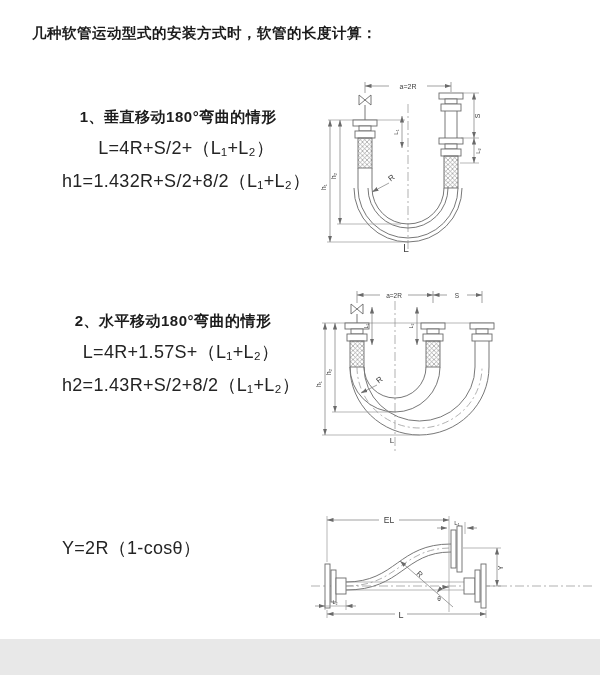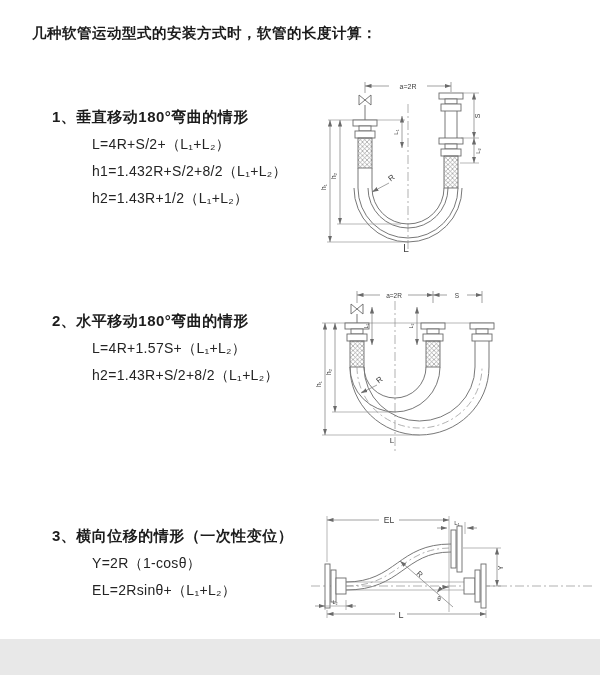--- a/index.html
+++ b/index.html
@@ -1,22 +1,22 @@
 <!DOCTYPE html>
 <html><head>
 <meta charset="utf-8">
 <style>
   html,body{margin:0;padding:0;background:#e8e8e8;}
   .page{position:relative;width:600px;height:639px;background:#ffffff;overflow:hidden;
         font-family:"Liberation Sans","DejaVu Sans",sans-serif;color:#1f1f1f;}
   .title{position:absolute;left:32px;top:24px;font-size:14.5px;font-weight:bold;
          letter-spacing:0.5px;color:#1c1c1c;}
-  .sec{position:absolute;left:52px;}
+  .sec{position:absolute;left:46px;text-align:center;}
   .sec-heading{font-size:15px;font-weight:bold;color:#1c1c1c;letter-spacing:0.5px;}
-  .formula{font-size:14px;color:#242424;margin-top:9px;margin-left:40px;letter-spacing:0.3px;}
+  .formula{font-size:18px;color:#242424;margin-top:9px;margin-left:16px;letter-spacing:0.3px;}
   svg.diagram{position:absolute;}
   .ln{stroke:#6a6a6a;stroke-width:0.9;fill:none;}
   .fit{stroke:#6a6a6a;stroke-width:0.9;fill:#ffffff;}
   .thin{stroke:#9a9a9a;stroke-width:0.7;fill:none;}
   .dim{stroke:#7a7a7a;stroke-width:0.7;fill:none;}
   .cl{stroke:#8f8f8f;stroke-width:0.7;fill:none;stroke-dasharray:9 3 2 3;}
   .hose{stroke:#787878;stroke-width:1;fill:none;}
   .hosed{stroke:#8f8f8f;stroke-width:0.7;fill:none;stroke-dasharray:7 3 2 3;}
   .dtext{fill:#3d3d3d;font-family:"Liberation Sans","DejaVu Sans",sans-serif;}
 </style>
@@ -24,21 +24,20 @@
 <body>
 
 <div class="page">
 
   <div class="title">几种软管运动型式的安装方式时，软管的长度计算：</div>
 
   <div class="sec" style="top:108px">
     <div class="sec-heading">1、垂直移动180°弯曲的情形</div>
     <div class="formula">L=4R+S/2+（L₁+L₂）</div>
     <div class="formula">h1=1.432R+S/2+8/2（L₁+L₂）</div>
-    <div class="formula">h2=1.43R+1/2（L₁+L₂）</div>
   </div>
 
   <svg class="diagram" style="left:313px;top:70px" width="185" height="192" viewBox="0 0 185 192">
     <defs>
       <marker id="a1e" markerWidth="7" markerHeight="5" refX="6.5" refY="2.5" orient="auto" markerUnits="userSpaceOnUse">
         <path d="M0,0.4 L6.5,2.5 L0,4.6 Z" fill="#6a6a6a"></path>
         </marker>
       <marker id="a1s" markerWidth="7" markerHeight="5" refX="6.5" refY="2.5" orient="auto-start-reverse" markerUnits="userSpaceOnUse">
         <path d="M0,0.4 L6.5,2.5 L0,4.6 Z" fill="#6a6a6a"></path>
         </marker>
@@ -212,23 +211,21 @@
 
     <g>
       <text class="dtext" x="73" y="99" font-size="8" text-anchor="middle" transform="rotate(-38 73 99)">R</text>
       <line class="dim" x1="69" y1="102" x2="53" y2="110" marker-end="url(#a2e)"></line>
     </g>
 
     <text class="dtext" x="84" y="160" font-size="8" text-anchor="middle">L</text>
   </svg>
 
   <div class="sec" style="top:527px">
-    <div class="sec-heading">3、横向位移的情形（一次性变位）</div>
     <div class="formula">Y=2R（1-cosθ）</div>
-    <div class="formula">EL=2Rsinθ+（L₁+L₂）</div>
   </div>
 
   <svg class="diagram" style="left:303px;top:506px" width="295" height="140" viewBox="0 0 295 140">
     <defs>
       <marker id="a3e" markerWidth="7" markerHeight="5" refX="6.5" refY="2.5" orient="auto" markerUnits="userSpaceOnUse">
         <path d="M0,0.4 L6.5,2.5 L0,4.6 Z" fill="#6a6a6a"></path>
         </marker>
       <marker id="a3s" markerWidth="7" markerHeight="5" refX="6.5" refY="2.5" orient="auto-start-reverse" markerUnits="userSpaceOnUse">
         <path d="M0,0.4 L6.5,2.5 L0,4.6 Z" fill="#6a6a6a"></path>
         </marker>

